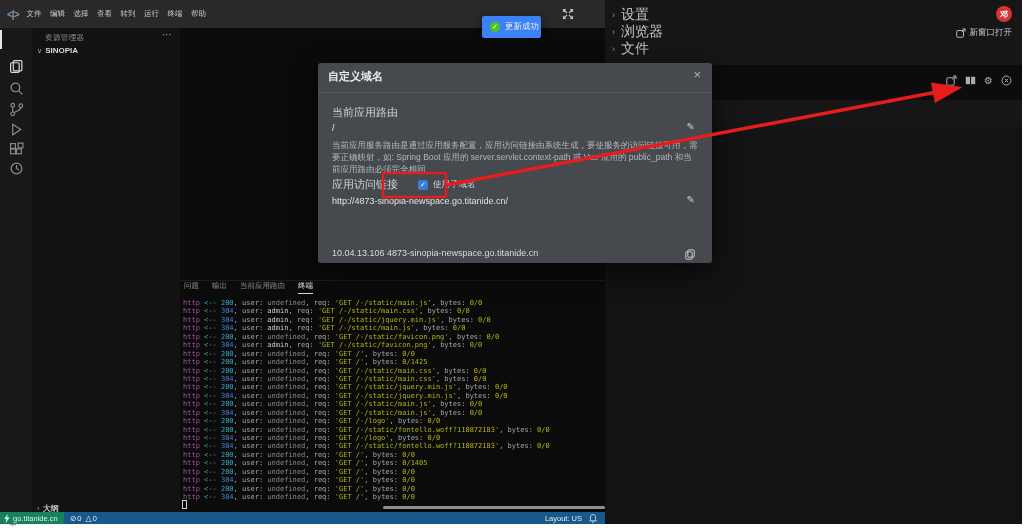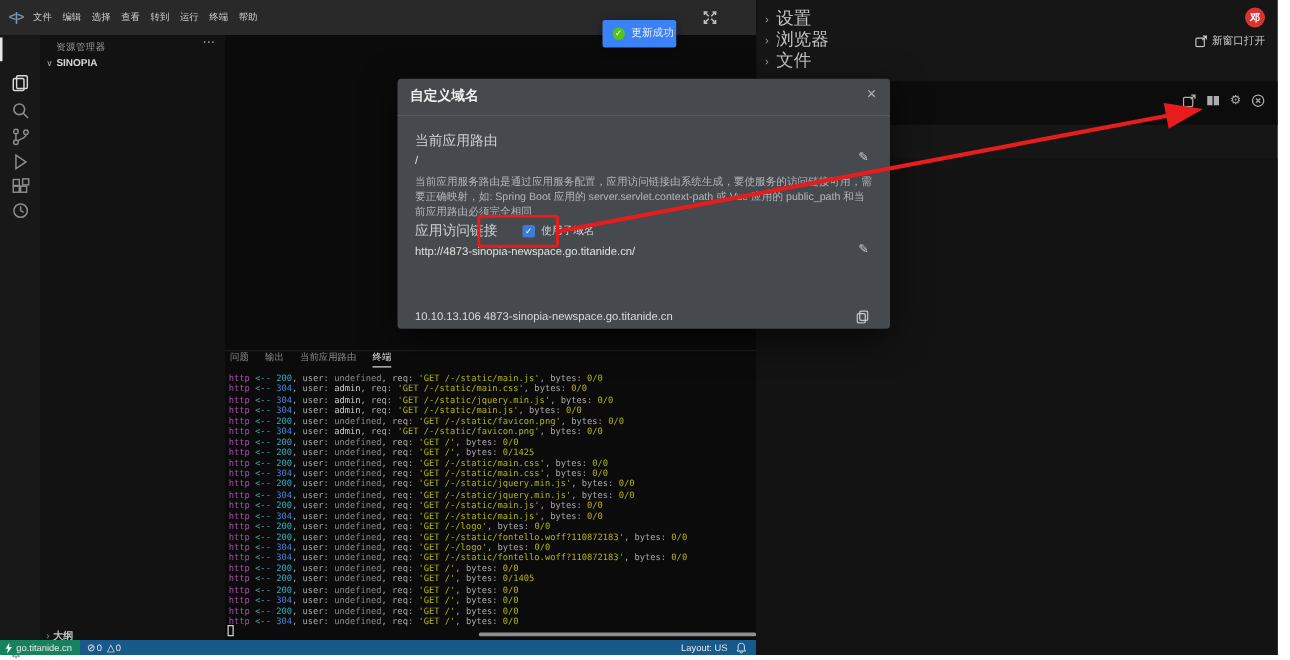--- a/index.html
+++ b/index.html
@@ -275,21 +275,21 @@
     <div class="m-checkrow">
       <span class="m-label" style="position:static">应用访问链接</span>
       <span class="m-checkbox">✓</span>
       <span class="m-sub">使用子域名</span>
     </div>
 
     <div class="m-value" style="top:133px">http://4873-sinopia-newspace.go.titanide.cn/</div>
     <span class="m-pencil" style="top:131px">✎</span>
 
 
-    <div class="m-value" style="top:185px;color:#d8dbde">10.10.13.106 4873-sinopia-newspace.go.titanide.cn</div>
+    <div class="m-value" style="top:185px;color:#d8dbde">10.04.13.106 4873-sinopia-newspace.go.titanide.cn</div>
     <span class="m-copy">
       <svg viewBox="0 0 10 11" stroke="#c9c9c9" stroke-width="1" fill="none">
           <rect x="2.8" y="0.8" width="6.4" height="7.4" rx="1"></rect>
           <rect x="0.8" y="2.8" width="6.4" height="7.4" rx="1"></rect>
         </svg>
     </span>
   </div>
 
   <div class="toast">
     <span class="toast-check">✓</span>

